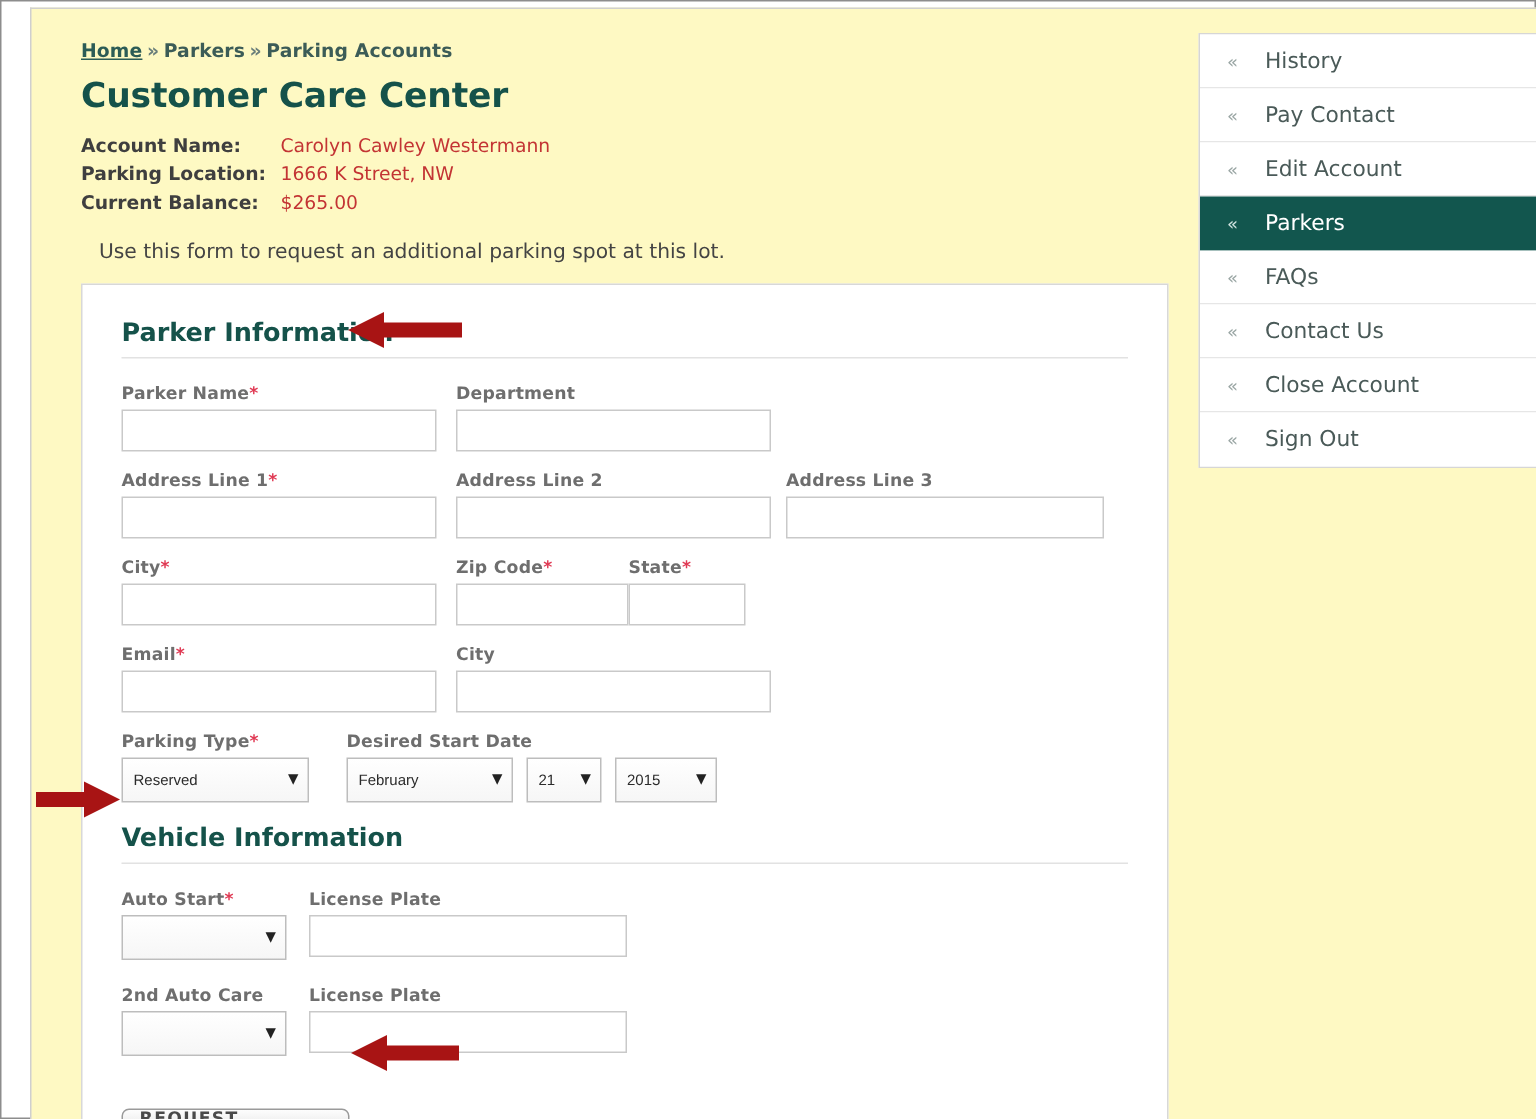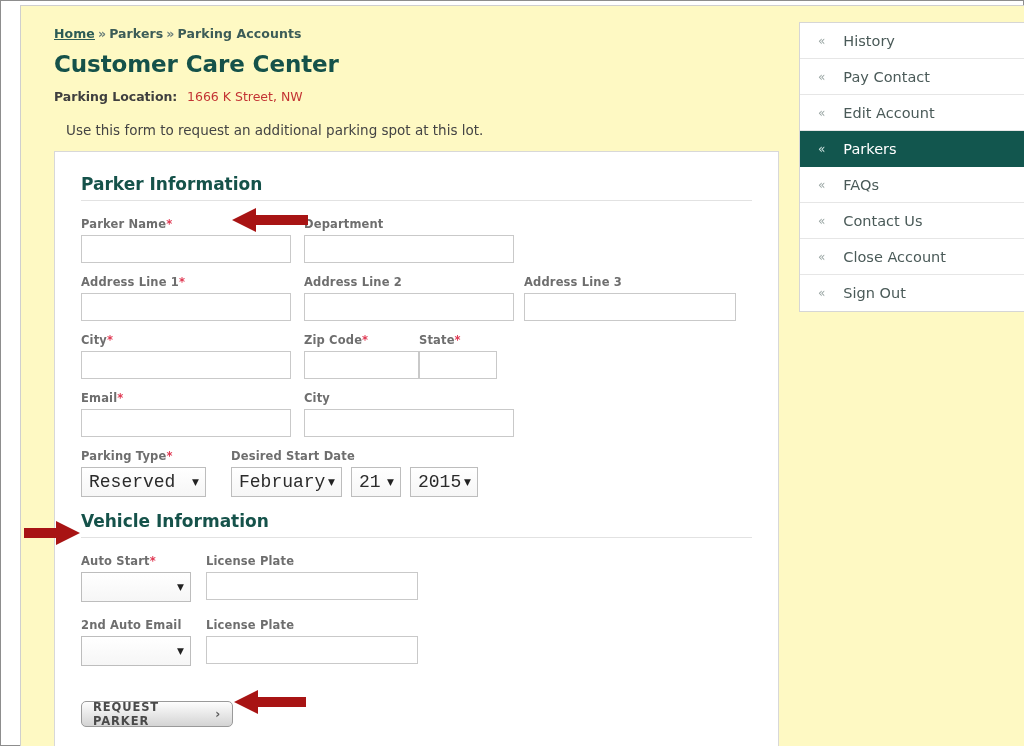--- a/index.html
+++ b/index.html
@@ -132,24 +132,24 @@
 
   .gap-a { margin-right: 13px; }
   .gap-c { margin-right: 10px; }
 
   
   .sel-wrap { position: relative; display: inline-block; }
   .sel {
     height: 30px;
     border: 1px solid #bdbdbd;
     background: linear-gradient(#ffffff, #f6f6f6);
-    font-size: 18px;
+    font-size: 10px;
     color: #2b2b2b;
     padding: 3px 26px 3px 7px;
-    font-family: Liberation Mono, monospace;
+    font-family: Liberation Sans, sans-serif;
     display: flex;
     align-items: center;
     cursor: pointer;
     white-space: nowrap;
     overflow: hidden;
   }
   .sel-caret {
     position: absolute;
     right: 7px; top: 50%;
     transform: translateY(-50%);
@@ -229,23 +229,31 @@
   <div id="content">
 
     <div id="breadcrumb">
       <span class="crumb-link">Home</span><span class="sep">»</span><span>Parkers</span><span class="sep">»</span><span>Parking Accounts</span>
     </div>
 
     <h1 id="page-title">Customer Care Center</h1>
 
     <table class="acct-table">
       <tbody>
+            <tr>
+        <td class="acct-label">Account Name:</td>
+        <td class="acct-value">Carolyn Cawley Westermann</td>
+      </tr>
       <tr>
         <td class="acct-label">Parking Location:</td>
         <td class="acct-value">1666 K Street, NW</td>
+      </tr>
+      <tr>
+        <td class="acct-label">Current Balance:</td>
+        <td class="acct-value">$265.00</td>
       </tr>
     </tbody>
         </table>
 
     <p id="intro-text">Use this form to request an additional parking spot at this lot.</p>
 
     <div id="form-box">
 
       <h2 class="section-head">Parker Information</h2>
       <div class="section-rule"></div>
@@ -347,21 +355,21 @@
           </div>
         </div>
         <div class="field">
           <span class="field-label">License Plate</span>
           <input class="text-input w-plate" type="text" value="" style="">
         </div>
       </div>
 
       <div class="field-row">
         <div class="field" style="margin-right:15px;">
-          <span class="field-label">2nd Auto Email</span>
+          <span class="field-label">2nd Auto Care</span>
           <div class="sel-wrap">
             <div class="sel sel-make"></div>
             <span class="sel-caret">▼</span>
           </div>
         </div>
         <div class="field">
           <span class="field-label">License Plate</span>
           <input class="text-input w-plate" type="text" value="" style="">
         </div>
       </div>

